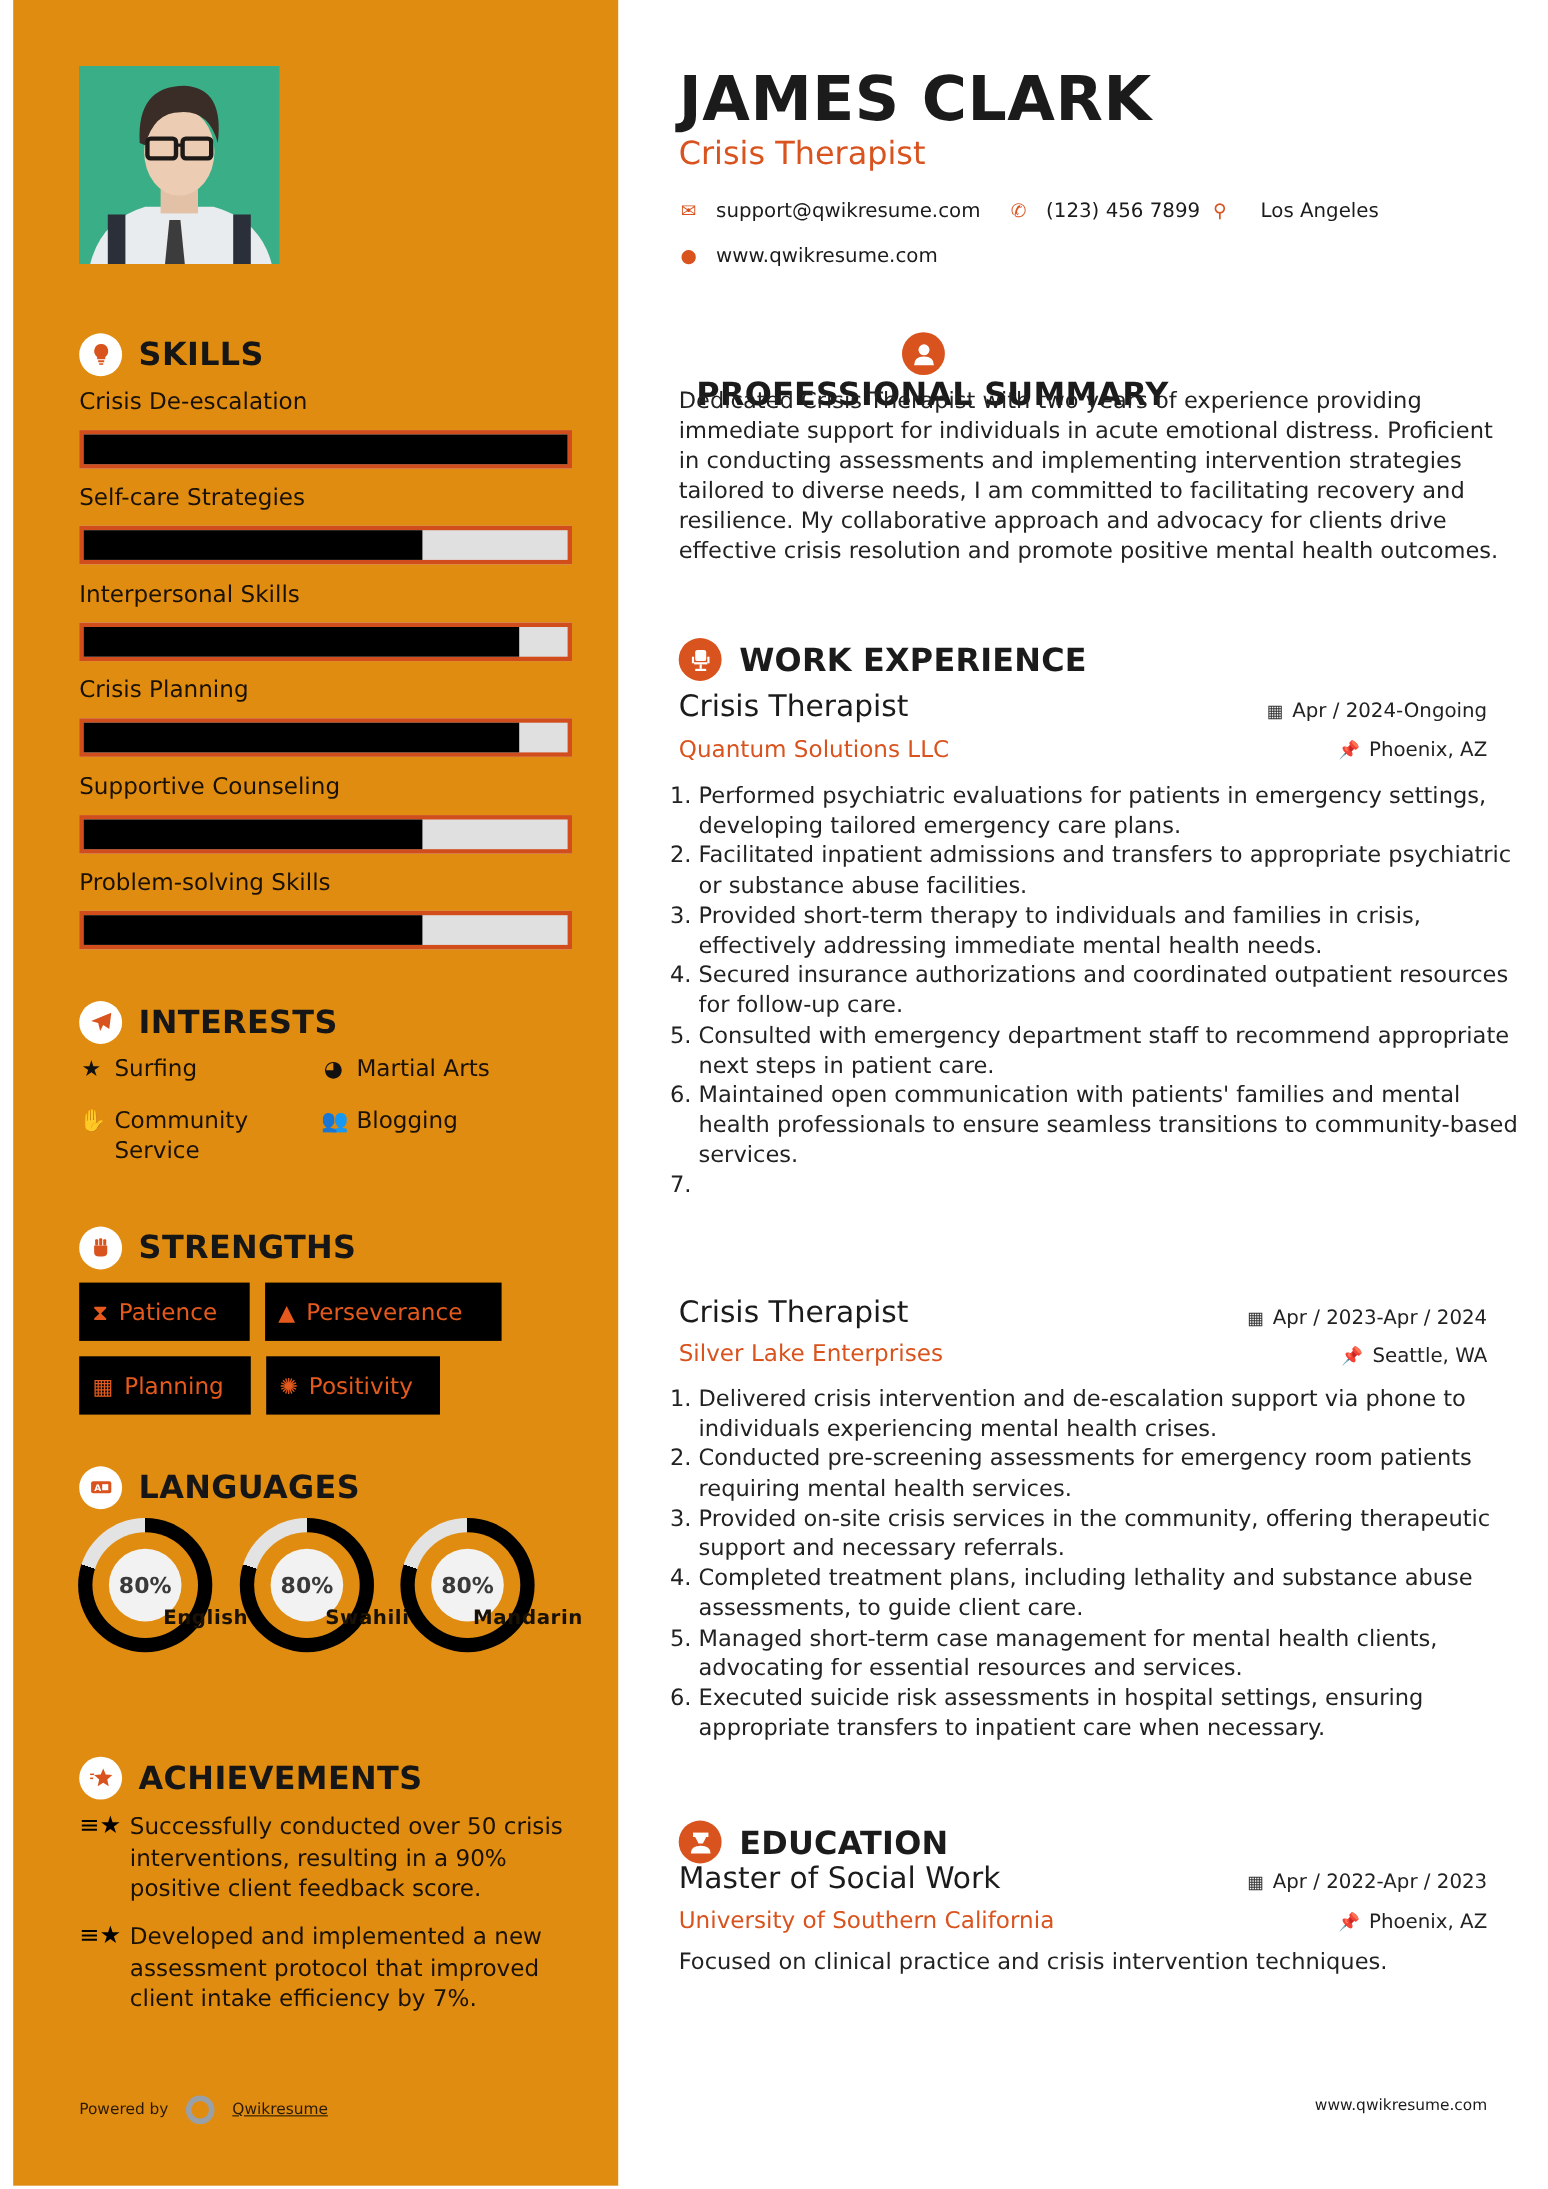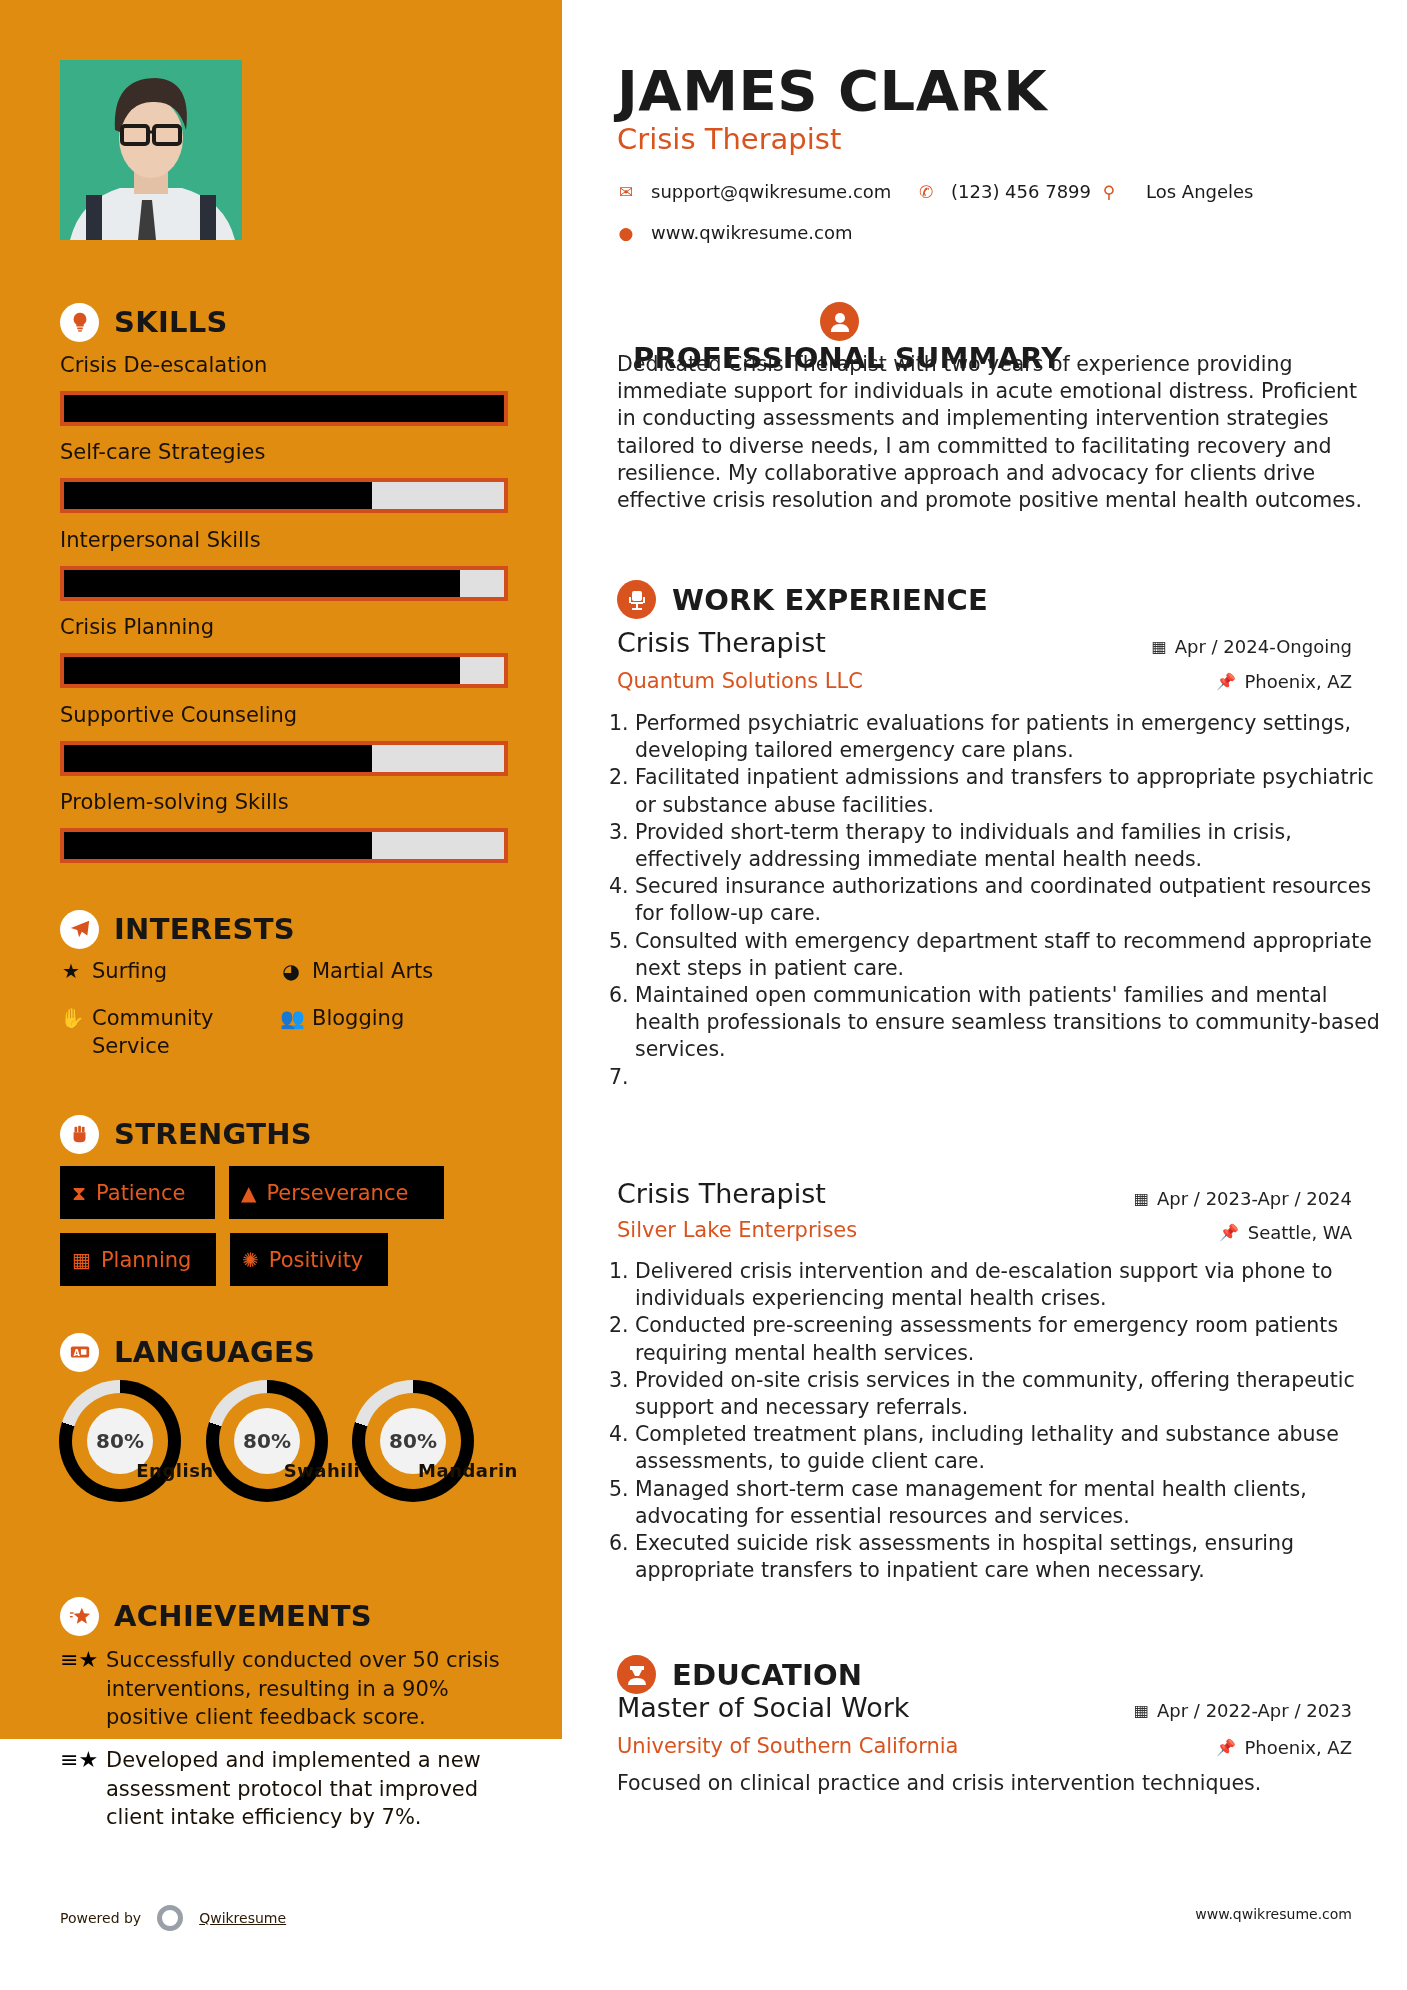--- a/index.html
+++ b/index.html
@@ -1,19 +1,19 @@
 <!DOCTYPE html>
 <html><head>
 <meta charset="utf-8">
 <style>
   * { box-sizing: border-box; margin: 0; padding: 0; }
   html, body { width: 1407px; height: 1990px; background: #ffffff; overflow: hidden; }
   body { font-family: "DejaVu Sans", sans-serif; color: #1e1e1e; position: relative; }
 
-  .sidebar { position: absolute; left: 0; top: 0; width: 562px; height: 1739px; background: #E08C10; }
+  .sidebar { position: absolute; left: 12px; top: 0; width: 562px; height: 1987px; background: #E08C10; }
   .main { position: absolute; left: 562px; top: 0; width: 845px; height: 1990px; background: #ffffff; }
 
   
   .photo { position: absolute; left: 60px; top: 60px; width: 182px; height: 180px; background: #3AAE86; overflow: hidden; }
   .photo svg { width: 100%; height: 100%; display: block; }
 
   
   .sb-head { position: absolute; left: 60px; height: 40px; display: flex; align-items: center; }
   .sb-head .ic { width: 39px; height: 39px; border-radius: 50%; background: #fff; display: flex; align-items: center; justify-content: center; flex: none; }
   .sb-head .ic svg { width: 22px; height: 22px; }

